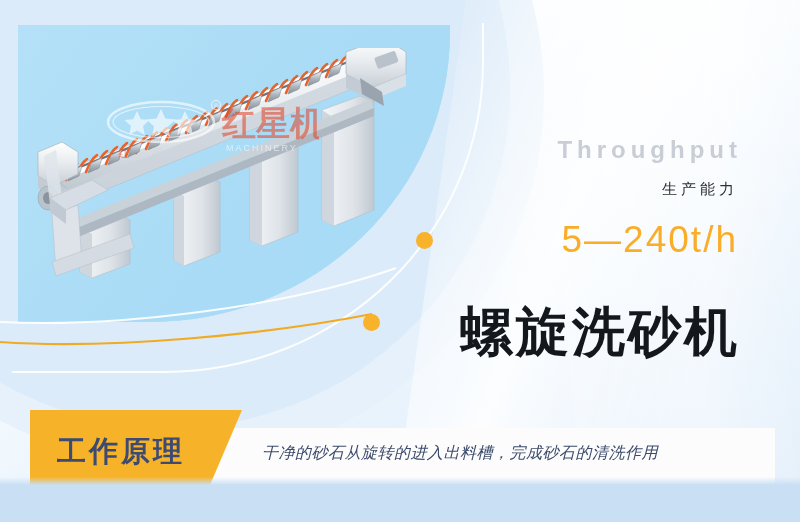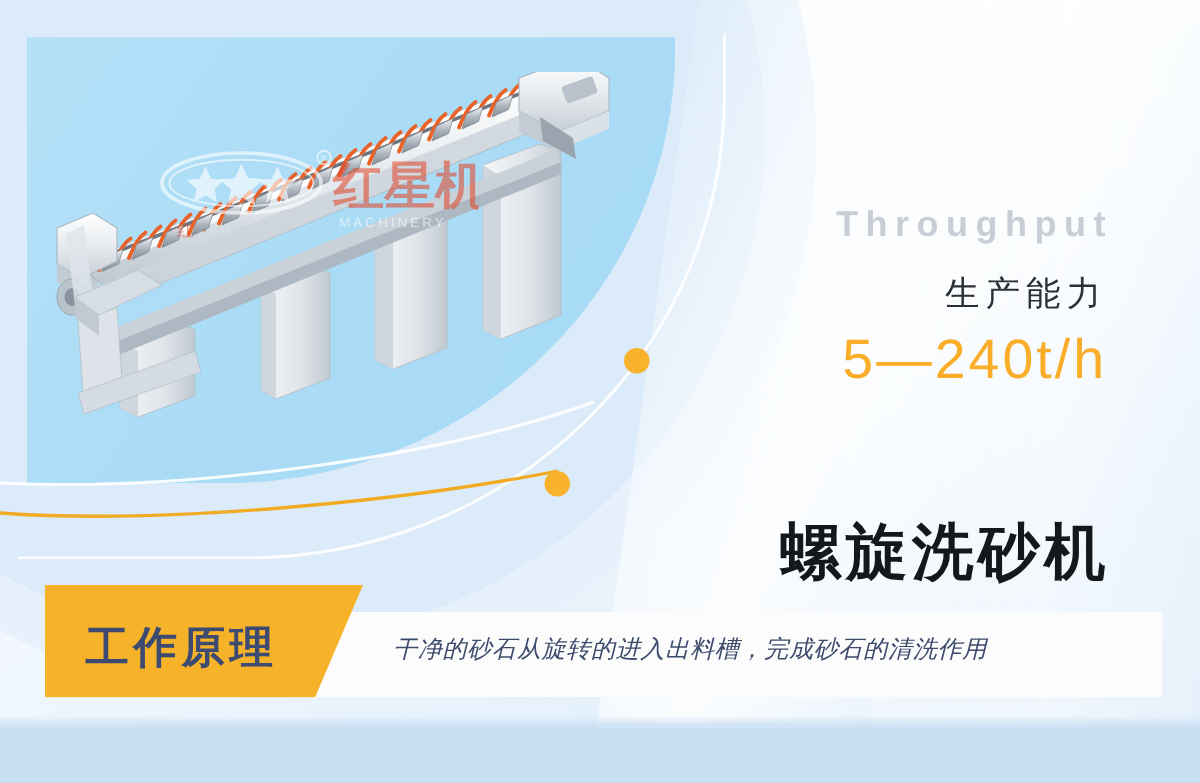--- a/index.html
+++ b/index.html
@@ -57,32 +57,32 @@
   
   .machine{position:absolute;left:22px;top:48px;width:400px;height:240px;}
 
   
   .wm{position:absolute;left:104px;top:95px;width:215px;height:72px;opacity:.62;pointer-events:none;}
 
   
   .throughput{position:absolute;right:58px;top:136px;
     font-size:24px;letter-spacing:5px;color:#c9ced6;font-weight:700;white-space:nowrap;}
   .cn-sub{position:absolute;right:62px;top:180px;
-    font-size:23px;letter-spacing:4px;color:#2c2f33;white-space:nowrap;
+    font-size:15px;letter-spacing:4px;color:#2c2f33;white-space:nowrap;
     font-family:"DejaVu Sans","Liberation Sans",sans-serif;}
   .capacity{position:absolute;right:62px;top:219px;
     font-size:37px;letter-spacing:2px;color:#f9ad28;white-space:nowrap;font-weight:400;}
 
   
   .title{position:absolute;right:60px;top:297px;
-    font-size:41px;font-weight:bold;letter-spacing:3px;color:#14181d;white-space:nowrap;
-    font-family:Liberation Mono, monospace;margin-top:44px;}
-
-  
-  .banner{position:absolute;left:0;top:390px;width:800px;height:78px;}
+    font-size:53px;font-weight:bold;letter-spacing:3px;color:#14181d;white-space:nowrap;
+    font-family:Liberation Mono, monospace;}
+
+  
+  .banner{position:absolute;left:0;top:410px;width:800px;height:78px;}
   .banner .white-strip{position:absolute;left:196px;top:18px;width:579px;height:57px;
     background:#fcfcfc;
     clip-path:polygon(16px 0,579px 0,579px 57px,0 57px);}
   .banner .yellow{position:absolute;left:30px;top:0;width:212px;height:75px;
     background:#f6b32a;
     clip-path:polygon(0 0,212px 0,180px 75px,0 75px);}
   .banner .yellow-label{position:absolute;left:57px;top:22px;
     font-size:29px;font-weight:bold;letter-spacing:3px;color:#3d4a72;white-space:nowrap;
     font-family:"DejaVu Sans","Liberation Sans",sans-serif;}
   .banner .desc{position:absolute;left:262px;top:33px;

